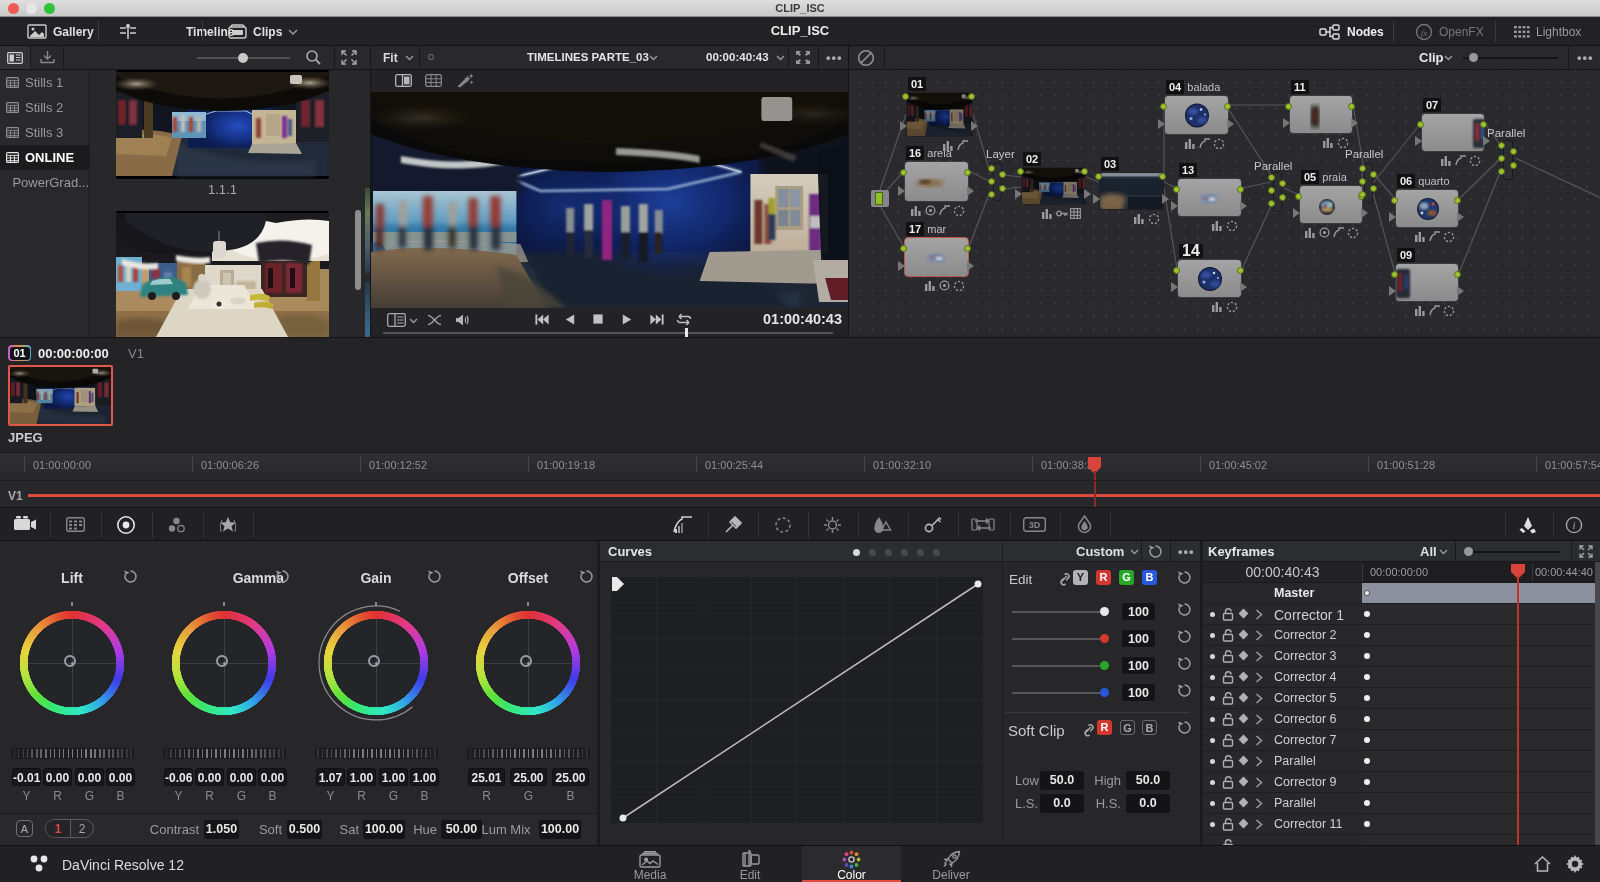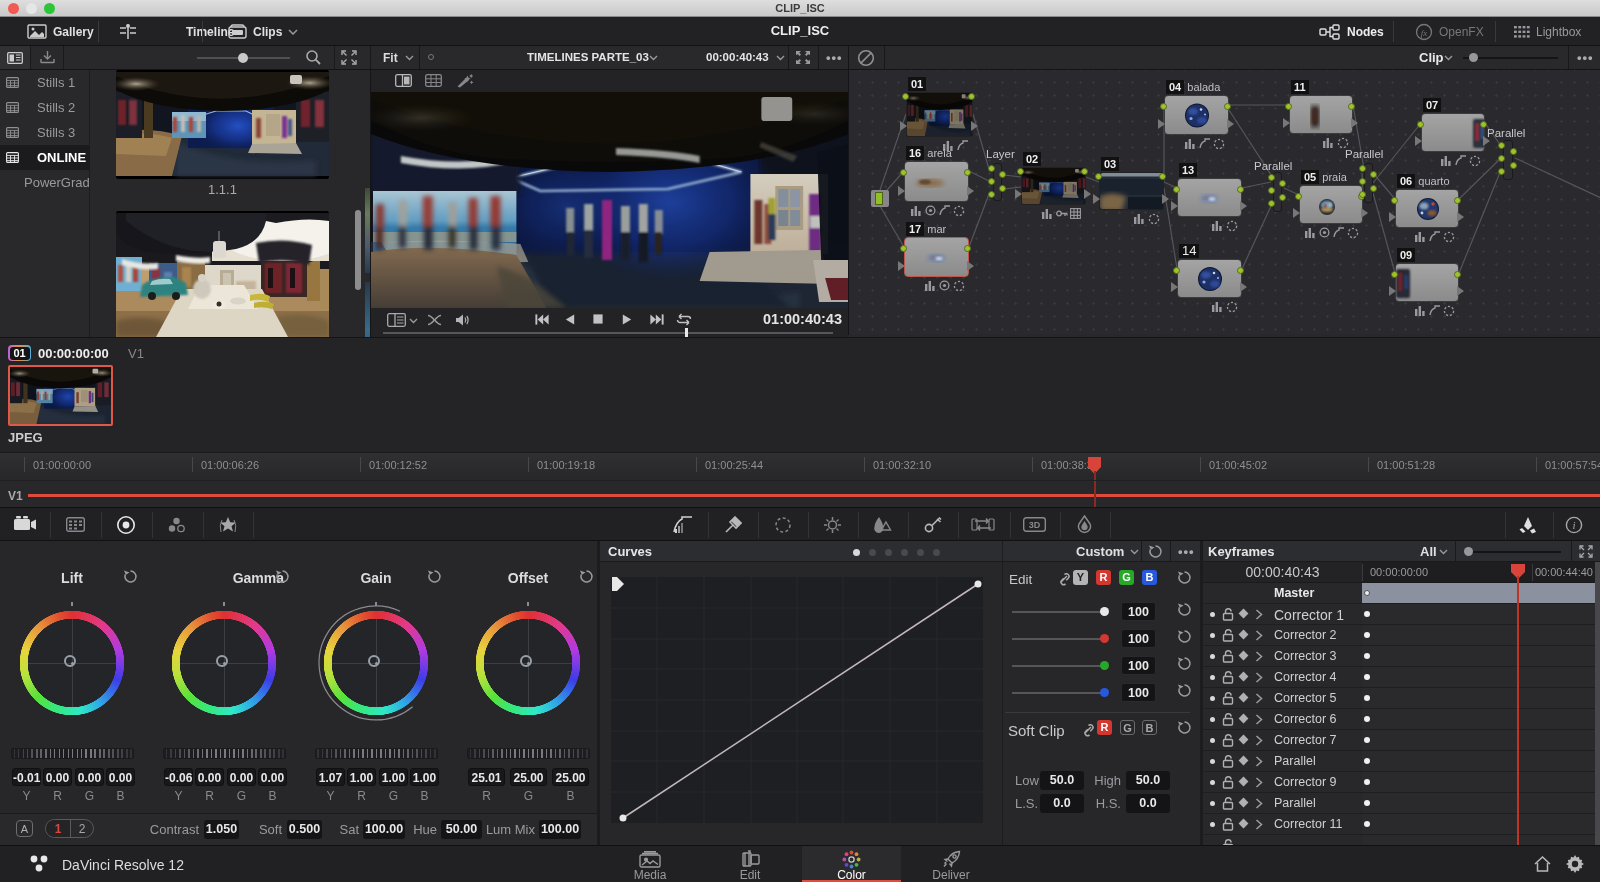--- a/index.html
+++ b/index.html
@@ -17,21 +17,21 @@
   border-bottom:1px solid #121214; color:#e0e0e0; font-size:13px; }
 .tbtn { display:flex; align-items:center; gap:6px; height:29px; font-size:12px; }
 .tdiv { width:1px; height:21px; background:#3a3a3d; top:4px; }
 #ctitle { width:100%; text-align:center; top:6px; font-size:13px; color:#eee; font-weight:bold; }
 
 #subbar { left:0; top:46px; width:1600px; height:24px; background:#29292c;
   border-bottom:1px solid #141416; color:#bbb; font-size:12px;}
 
 #gallery { left:0; top:70px; width:370px; height:267px; background:#28282b; }
 #albums { left:0; top:0; width:90px; height:267px; background:#29292c; border-right:1px solid #1c1c1e;}
-.alb { display:flex; align-items:center; gap:18px; height:25px; padding-left:6px; color:#9a9a9e; font-size:13px; white-space:nowrap; overflow:hidden; }
+.alb { display:flex; align-items:center; gap:6px; height:25px; padding-left:6px; color:#9a9a9e; font-size:13px; white-space:nowrap; overflow:hidden; }
 .alb.sel { background:#1b1b1d; color:#fff; font-weight:bold; }
 #thumb1 { left:116px; top:0px; width:213px; height:109px; background:#000; border-radius:3px; overflow:hidden;}
 #thumb2 { left:116px; top:141px; width:213px; height:126px; background:#000; border-radius:3px 3px 0 0; overflow:hidden;}
 #t1label { left:116px; top:112px; width:213px; text-align:center; color:#aaa; font-size:13px;}
 #gscroll { left:355px; top:140px; width:6px; height:80px; background:#8d8d8d; border-radius:3px;}
 
 #viewer { left:370px; top:70px; width:478px; height:267px; background:#232326; border-left:1px solid #151517; }
 #vtools { left:0; top:0; width:478px; height:22px; }
 #video { left:0px; top:22px; width:478px; height:216px; }
 #vtrans { left:0; top:238px; width:478px; height:29px; color:#ccc; }
@@ -973,21 +973,21 @@
         <svg width="65" height="39" viewBox="0 0 65 39" style="position:absolute;left:0;top:0;">
 <circle cx="32" cy="19" r="12" fill="#0d1530"></circle>
           <circle cx="32" cy="19" r="11" fill="#1c2f66"></circle>
 <ellipse cx="28" cy="15" rx="5" ry="3.5" fill="#35509e" filter="url(#b1)"></ellipse>
 <ellipse cx="37" cy="24" rx="5" ry="3.5" fill="#2f4a96" filter="url(#b1)"></ellipse>
 <circle cx="26" cy="22" r="1.6" fill="#90a6d8"></circle>
           <circle cx="36" cy="13" r="1.3" fill="#c8d4ec"></circle>
           <circle cx="40" cy="18" r="1" fill="#a8b8e0"></circle>
         </svg>
       </div>
-    <div class="abs" style="left:330px;top:174px;height:14px;line-height:14px;font-size:13px;color:#eee;font-weight:normal;"><span style="background:#111;padding:0 3px;display:inline-block;height:14px;">14</span></div>
+    <div class="abs" style="left:330px;top:174px;height:14px;line-height:14px;font-size:16px;color:#eee;font-weight:bold;"><span style="background:#111;padding:0 3px;display:inline-block;height:14px;">14</span></div>
     <div class="dot" style="left:324px;top:197px;"></div>
     <div class="dot" style="left:388px;top:197px;"></div>
     <div class="tri" style="left:322px;top:212px;"></div>
     <div class="tri" style="left:391px;top:212px;"></div>
     <div class="abs" style="left:363px;top:231px;display:flex;">
         <span style="display:inline-block;width:14px;">
           <svg width="11" height="11" viewBox="0 0 11 11">
             <g fill="#9a9a9e">
               <rect x="0" y="4" width="2.4" height="7"></rect>
               <rect x="3.6" y="1" width="2.4" height="10"></rect>
@@ -1549,21 +1549,21 @@
           <div style="width:24px;color:#a8a8ac;font-size:12px;text-align:center;line-height:19px;border-left:1.5px solid #5a5a5e;">2</div>
         </div>
       <div class="abs" style="left:145px;top:260px;width:54px;text-align:right;color:#9a9aa0;font-size:13px;">Contrast</div>
       <div class="abs" style="left:204px;top:258px;width:35px;height:19px;background:#141416;border-radius:3px;color:#e8e8e8;font-size:12.5px;font-weight:bold;text-align:center;line-height:19px;">1.050</div>
       <div class="abs" style="left:248px;top:260px;width:34px;text-align:right;color:#9a9aa0;font-size:13px;">Soft</div>
       <div class="abs" style="left:287px;top:258px;width:35px;height:19px;background:#141416;border-radius:3px;color:#e8e8e8;font-size:12.5px;font-weight:bold;text-align:center;line-height:19px;">0.500</div>
       <div class="abs" style="left:333px;top:260px;width:26px;text-align:right;color:#9a9aa0;font-size:13px;">Sat</div>
       <div class="abs" style="left:363px;top:258px;width:42px;height:19px;background:#141416;border-radius:3px;color:#e8e8e8;font-size:12.5px;font-weight:bold;text-align:center;line-height:19px;">100.00</div>
       <div class="abs" style="left:410px;top:260px;width:27px;text-align:right;color:#9a9aa0;font-size:13px;">Hue</div>
       <div class="abs" style="left:441px;top:258px;width:41px;height:19px;background:#141416;border-radius:3px;color:#e8e8e8;font-size:12.5px;font-weight:bold;text-align:center;line-height:19px;">50.00</div>
-      <div class="abs" style="left:477px;top:260px;width:58px;text-align:right;color:#9a9aa0;font-size:13px;">Lum Mix</div>
+      <div class="abs" style="left:477px;top:260px;width:58px;text-align:center;color:#9a9aa0;font-size:13px;">Lum Mix</div>
       <div class="abs" style="left:539px;top:258px;width:42px;height:19px;background:#141416;border-radius:3px;color:#e8e8e8;font-size:12.5px;font-weight:bold;text-align:center;line-height:19px;">100.00</div>
     </div>
     <div class="abs pbody" id="cvbody" style="left:600px; width:600px;">
       <svg class="abs" style="left:11px;top:15px;" width="372" height="246" viewBox="0 0 372 246">
           <rect width="372" height="246" fill="#1d1f22"></rect>
           <line x1="46" y1="0" x2="46" y2="246" stroke="#26282b" stroke-width="1"></line>
           <line x1="93" y1="0" x2="93" y2="246" stroke="#26282b" stroke-width="1"></line>
           <line x1="140" y1="0" x2="140" y2="246" stroke="#26282b" stroke-width="1"></line>
           <line x1="186" y1="0" x2="186" y2="246" stroke="#26282b" stroke-width="1"></line>
           <line x1="232" y1="0" x2="232" y2="246" stroke="#26282b" stroke-width="1"></line>

